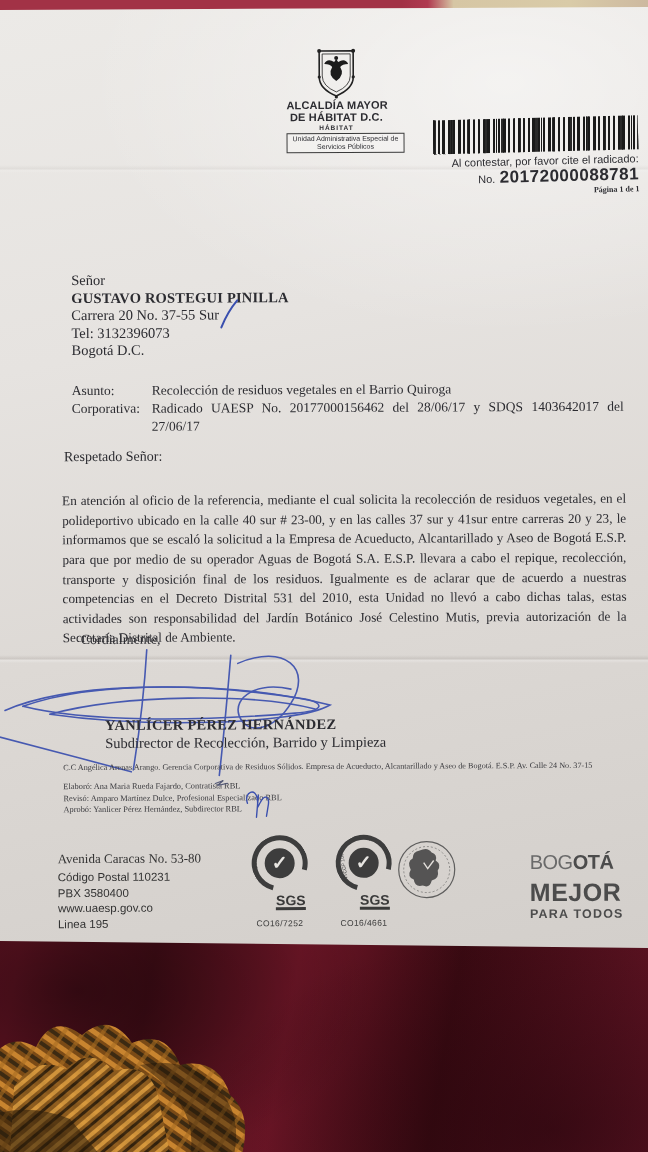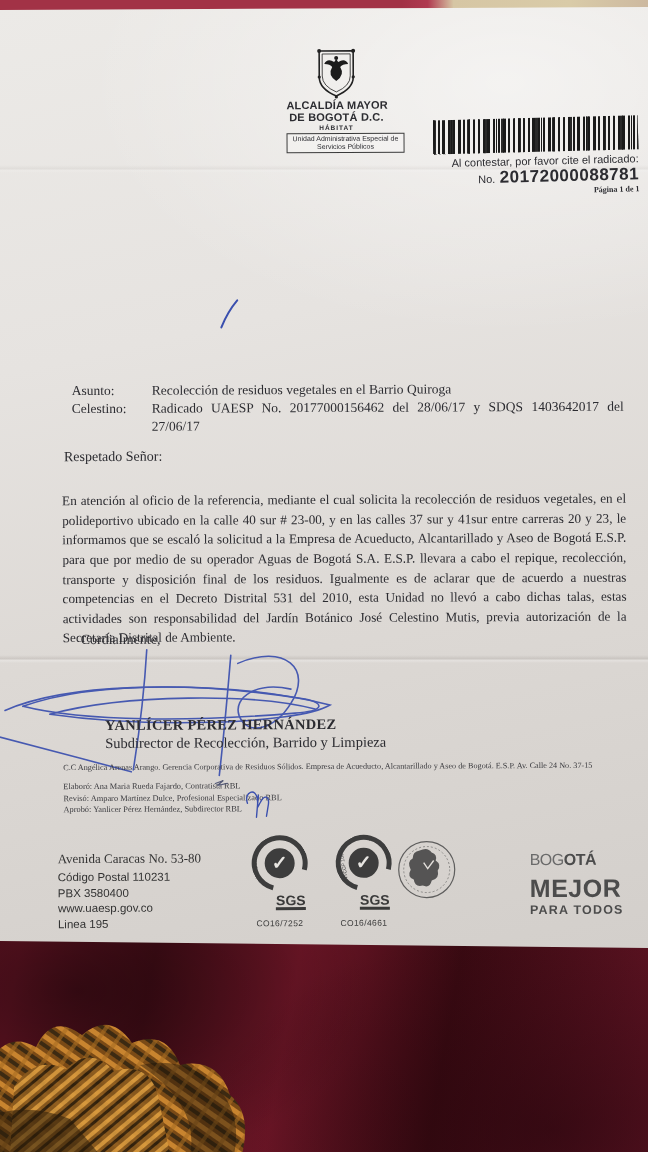--- a/index.html
+++ b/index.html
@@ -82,21 +82,21 @@
     font-weight:bold;font-size:19px;line-height:30px;text-align:center;}
   .seal-arc{position:absolute;left:-11px;top:12px;font-family:"Liberation Sans",sans-serif;font-size:5px;
     color:#3d3d3d;transform:rotate(-70deg);white-space:nowrap;}
   .seal-sgs{display:inline-block;margin-top:-8px;margin-left:22px;font-family:"Liberation Sans",sans-serif;
     font-weight:bold;font-size:14px;color:#3a3a3a;border-bottom:3px solid #3a3a3a;line-height:14px;}
   .seal-code{margin-top:8px;font-family:"Liberation Sans",sans-serif;font-size:8.5px;color:#3a3a3a;letter-spacing:.4px;}
 
   .stamp{position:absolute;left:392px;top:830px;opacity:.85;}
 
   .brand{position:absolute;left:528px;top:846px;color:#4c4c4c;font-family:"Liberation Sans",sans-serif;line-height:1;}
-  .brand .l1{font-size:16px;letter-spacing:-.5px;}
+  .brand .l1{font-size:20px;letter-spacing:-.5px;}
   .brand .l1 .bog{font-weight:normal;color:#6a6a6a;}
   .brand .l1 .ota{font-weight:bold;}
   .brand .l2{font-size:25px;font-weight:bold;letter-spacing:.5px;margin-top:8px;}
   .brand .l3{font-size:12.5px;font-weight:bold;letter-spacing:1.2px;margin-top:3px;}
 
   .sig-svg{position:absolute;left:-6px;top:634px;pointer-events:none;}
   .slash-svg{position:absolute;left:214px;top:290px;}
   .marks-svg{position:absolute;left:200px;top:766px;}
 
   .basket{position:absolute;left:-10px;top:995px;}
@@ -121,51 +121,58 @@
           <path d="M10 7 H38 V29 Q38 39 24 45 Q10 39 10 29 Z" fill="none" stroke="#222" stroke-width=".8"></path>
           <circle cx="7" cy="4" r="2" fill="#222"></circle>
             <circle cx="41" cy="4" r="2" fill="#222"></circle>
           <circle cx="7" cy="30" r="1.6" fill="#222"></circle>
             <circle cx="41" cy="30" r="1.6" fill="#222"></circle>
           <circle cx="24" cy="50" r="1.6" fill="#222"></circle>
           <path d="M24 12 l2 3 q7 -4 10 2 q-6 0 -8 3 q5 8 -4 14 q-9 -6 -4 -14 q-2 -3 -8 -3 q3 -6 10 -2 Z" fill="#1c1c1c"></path>
           <circle cx="24" cy="11" r="2" fill="#1c1c1c"></circle>
         </svg>
         <div class="entity">ALCALDÍA MAYOR</div>
-        <div class="entity">DE BOGOTÁ D.C.</div>
+        <div class="entity">DE HÁBITAT D.C.</div>
         <div class="sector">HÁBITAT</div>
         <div class="unit-box">
           <span>Unidad Administrativa Especial de</span><br>
           <span>Servicios Públicos</span>
         </div>
       </div>
 
       <div class="radicado">
         <div class="barcode"></div>
         <div class="rad-instr">Al contestar, por favor cite el radicado:</div>
         <div class="rad-no">
           <span class="lbl">No.</span>
           <span class="num">20172000088781</span>
         </div>
         <div class="rad-page">Página 1 de 1</div>
       </div>
 
 
+      <div class="recipient">
+        <div>Señor</div>
+        <div class="rname">GUSTAVO ROSTEGUI PINILLA</div>
+        <div>Carrera 20 No. 37-55 Sur</div>
+        <div>Tel: 3132396073</div>
+        <div>Bogotá D.C.</div>
+      </div>
 
       <svg class="slash-svg" width="30" height="34">
         <path d="M8 30 C 12 20, 18 10, 24 3" stroke="#3a4fae" stroke-width="2" fill="none" stroke-linecap="round"></path>
       </svg>
 
       <div class="subj">
         <div class="subj-row">
           <div class="subj-label">Asunto:</div>
           <div class="subj-val">Recolección de residuos vegetales en el Barrio Quiroga</div>
         </div>
         <div class="subj-row">
-          <div class="subj-label">Celestino:</div>
+          <div class="subj-label">Corporativa:</div>
           <div class="subj-val">Radicado UAESP No. 20177000156462 del 28/06/17 y SDQS 1403642017 del 27/06/17</div>
         </div>
       </div>
 
       <div class="greeting">Respetado Señor:</div>
 
       <p class="body-par">En atención al oficio de la referencia, mediante el cual solicita la recolección de residuos vegetales, en el polideportivo ubicado en la calle 40 sur # 23-00, y en las calles 37 sur y 41sur entre carreras 20 y 23, le informamos que se escaló la solicitud a la Empresa de Acueducto, Alcantarillado y Aseo de Bogotá E.S.P. para que por medio de su operador Aguas de Bogotá S.A. E.S.P. llevara a cabo el repique, recolección, transporte y disposición final de los residuos. Igualmente es de aclarar que de acuerdo a nuestras competencias en el Decreto Distrital 531 del 2010, esta Unidad no llevó a cabo dichas talas, estas actividades son responsabilidad del Jardín Botánico José Celestino Mutis, previa autorización de la Secretaría Distrital de Ambiente.</p>
 
       <div class="closing">Cordialmente,</div>
 

